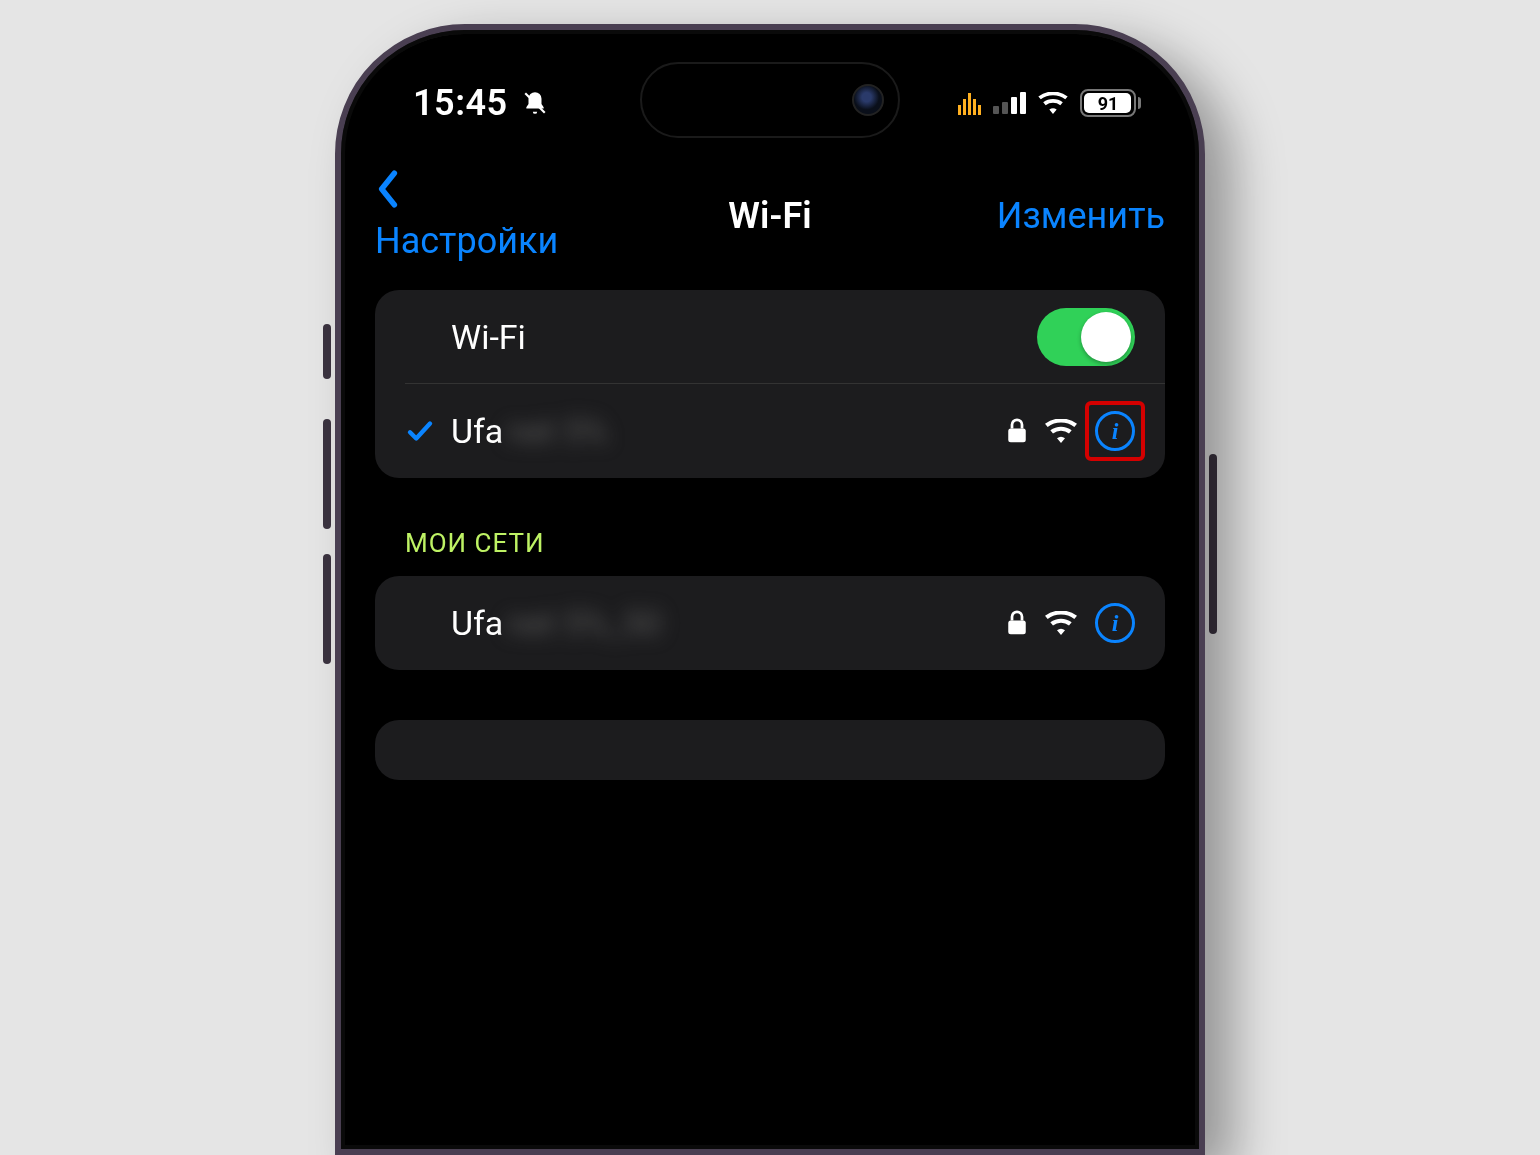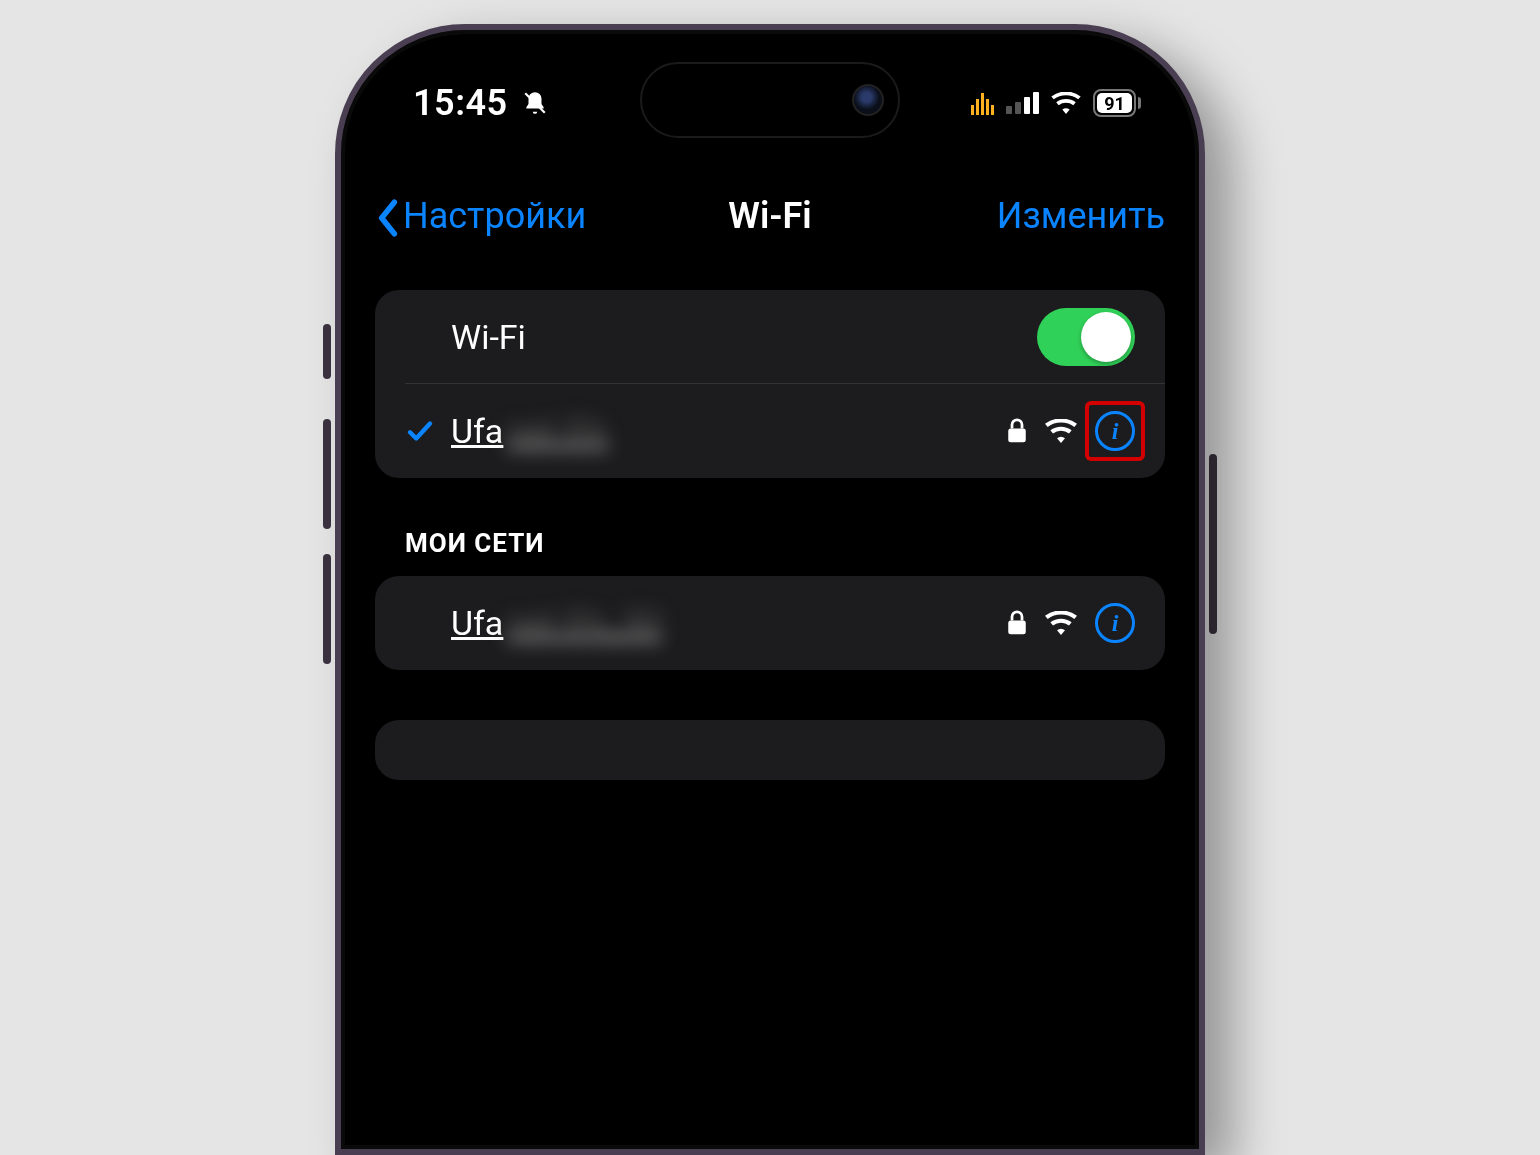--- a/index.html
+++ b/index.html
@@ -32,28 +32,28 @@
 .bell-off { width:26px; height:26px; }
 .sound-bars { display:flex; align-items:flex-end; gap:2px; height:24px; }
 .sound-bars span { width:3px; background:#ffb020; }
 .sound-bars span:nth-child(1){height:10px}.sound-bars span:nth-child(2){height:16px}.sound-bars span:nth-child(3){height:22px}.sound-bars span:nth-child(4){height:16px}.sound-bars span:nth-child(5){height:10px}
 .sig { display:flex; align-items:flex-end; gap:3px; height:22px; }
 .sig span { width:6px; border-radius:1px; background:#fff; }
 .sig span.dim { background:#555; }
 .sig span:nth-child(1){height:8px}.sig span:nth-child(2){height:12px}.sig span:nth-child(3){height:17px}.sig span:nth-child(4){height:22px}
 .wifi-ic { width:30px; height:22px; }
 .batt { display:flex; align-items:center; gap:2px; }
-.batt .body { width:43px; height:28px; border:2px solid #777; border-radius:8px; position:relative; display:flex; align-items:center; justify-content:center; overflow:hidden; }
+.batt .body { width:56px; height:28px; border:2px solid #777; border-radius:8px; position:relative; display:flex; align-items:center; justify-content:center; overflow:hidden; }
 .batt .fill { position:absolute; left:2px; top:2px; bottom:2px; width:90%; background:#fff; border-radius:5px; }
 .batt .pct { position:relative; color:#000; font-size:18px; font-weight:700; }
 .batt .nub { width:3px; height:12px; background:#777; border-radius:0 3px 3px 0; }
 
 
 .nav { position:absolute; top:150px; left:0; right:0; height:72px; display:flex; align-items:center; justify-content:space-between; padding:0 34px; }
-.nav .back { display:flex; align-items:flex-end; gap:2px; color:#0a84ff; font-size:36px; }
+.nav .back { display:flex; align-items:flex-start; gap:12px; color:#0a84ff; font-size:36px;flex-direction:column; }
 .nav .title { position:absolute; left:50%; transform:translateX(-50%); color:#fff; font-size:36px; font-weight:600; }
 .nav .action { color:#0a84ff; font-size:36px; }
 .chev { width:26px; height:38px; }
 
 
 .content { position:absolute; top:260px; left:34px; right:34px; }
 .group { background:#1c1c1e; border-radius:24px; overflow:hidden; margin-bottom:50px; }
 .row { display:flex; align-items:center; padding:0 30px; min-height:94px; color:#fff; font-size:34px; position:relative; }
 .sep { position:absolute; bottom:0; left:30px; right:0; height:1px; background:#333; }
 .row .label { flex:1; }
@@ -62,24 +62,24 @@
 .row .tail { display:flex; align-items:center; gap:18px; }
 .lock { width:20px; height:26px; }
 .wifi-sm { width:32px; height:24px; }
 .info { width:40px; height:40px; border:3px solid #0a84ff; border-radius:50%; display:flex; align-items:center; justify-content:center; color:#0a84ff; font-family:Georgia,serif; font-style:italic; font-size:24px; font-weight:bold; }
 .hl { border:4px solid #d40000; border-radius:6px; padding:6px; margin:-10px; }
 
 
 .toggle { width:98px; height:58px; background:#30d158; border-radius:30px; position:relative; }
 .toggle .knob { position:absolute; right:4px; top:4px; width:50px; height:50px; background:#fff; border-radius:50%; box-shadow:0 2px 4px rgba(0,0,0,.3); }
 
-.sect-head { color:#ffffff; font-size:26px; letter-spacing:1px; padding:0 30px 18px; text-transform:uppercase;font-weight:bold; }
+.sect-head { color:#bef264; font-size:26px; letter-spacing:1px; padding:0 30px 18px; text-transform:uppercase; }
 
 .blur { filter:blur(9px); color:#5a5a5a; padding-left:4px; }
-.ssid { display:flex; align-items:flex-start;text-decoration:underline; }
+.ssid { display:flex; align-items:flex-start; }
 </style>
 </head>
 <body>
 
 <div class="phone-wrap">
 <div class="sbtn l1"></div>
     <div class="sbtn l2"></div>
     <div class="sbtn l3"></div>
     <div class="sbtn r1"></div>
 <div class="phone">

